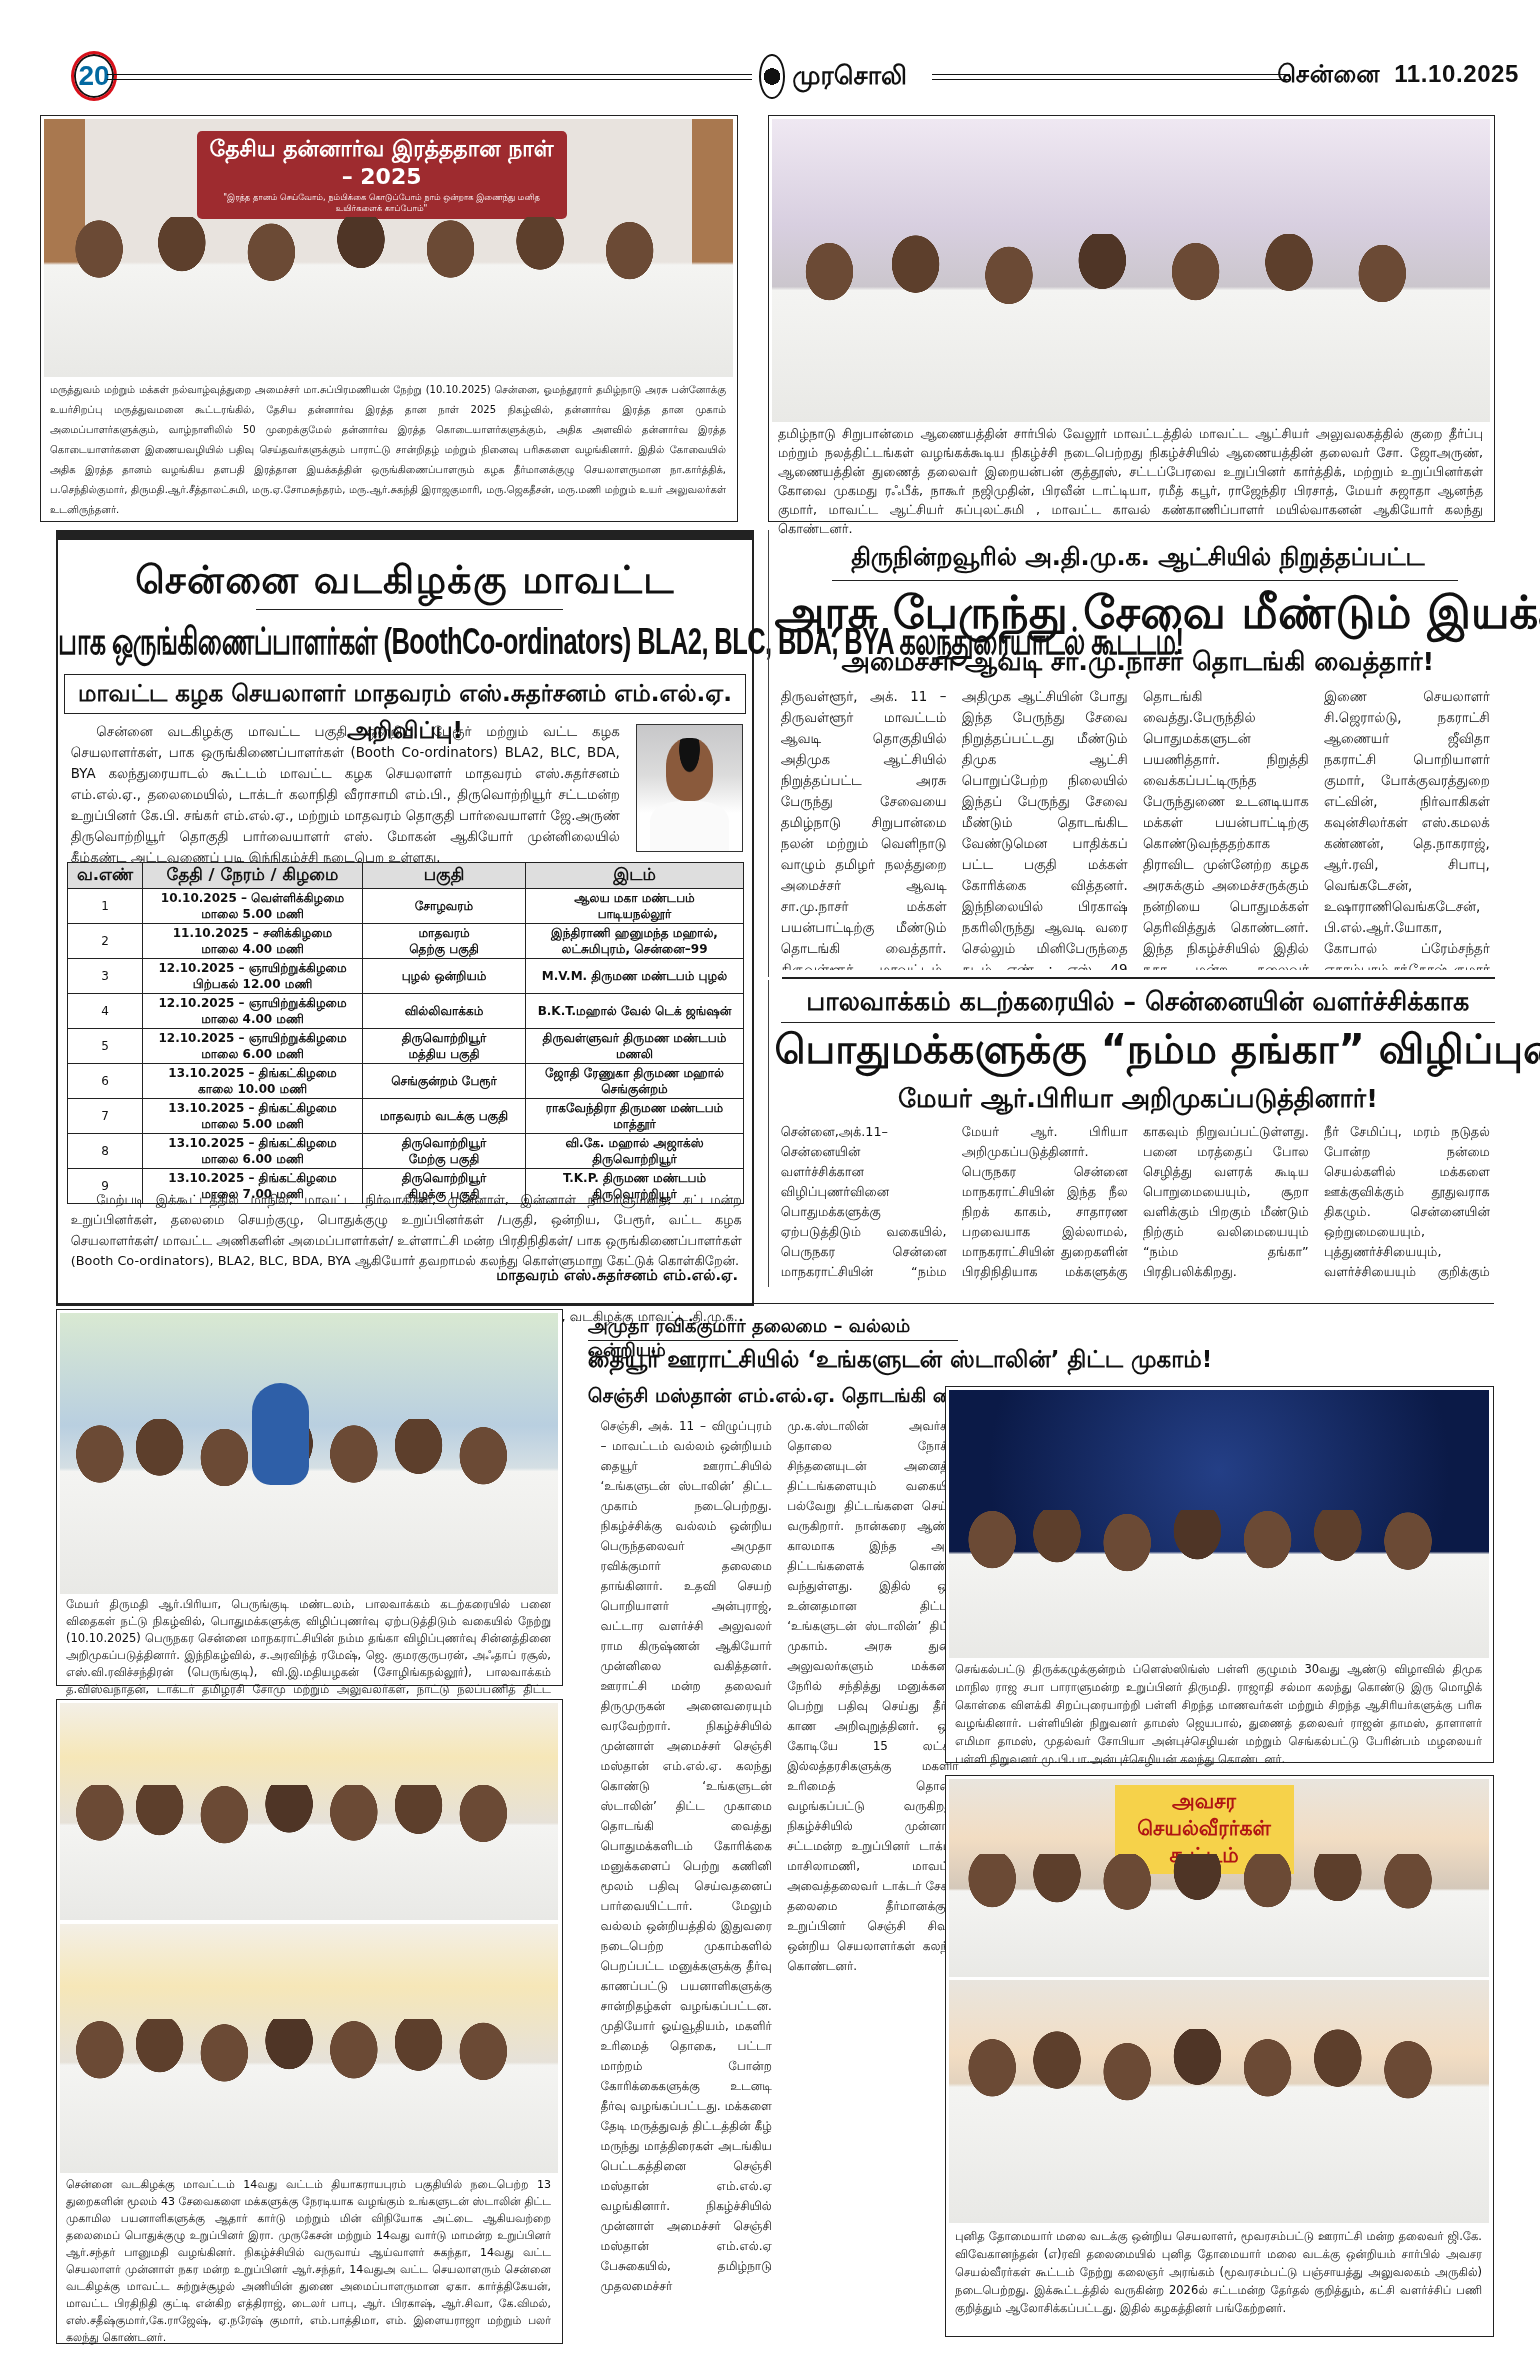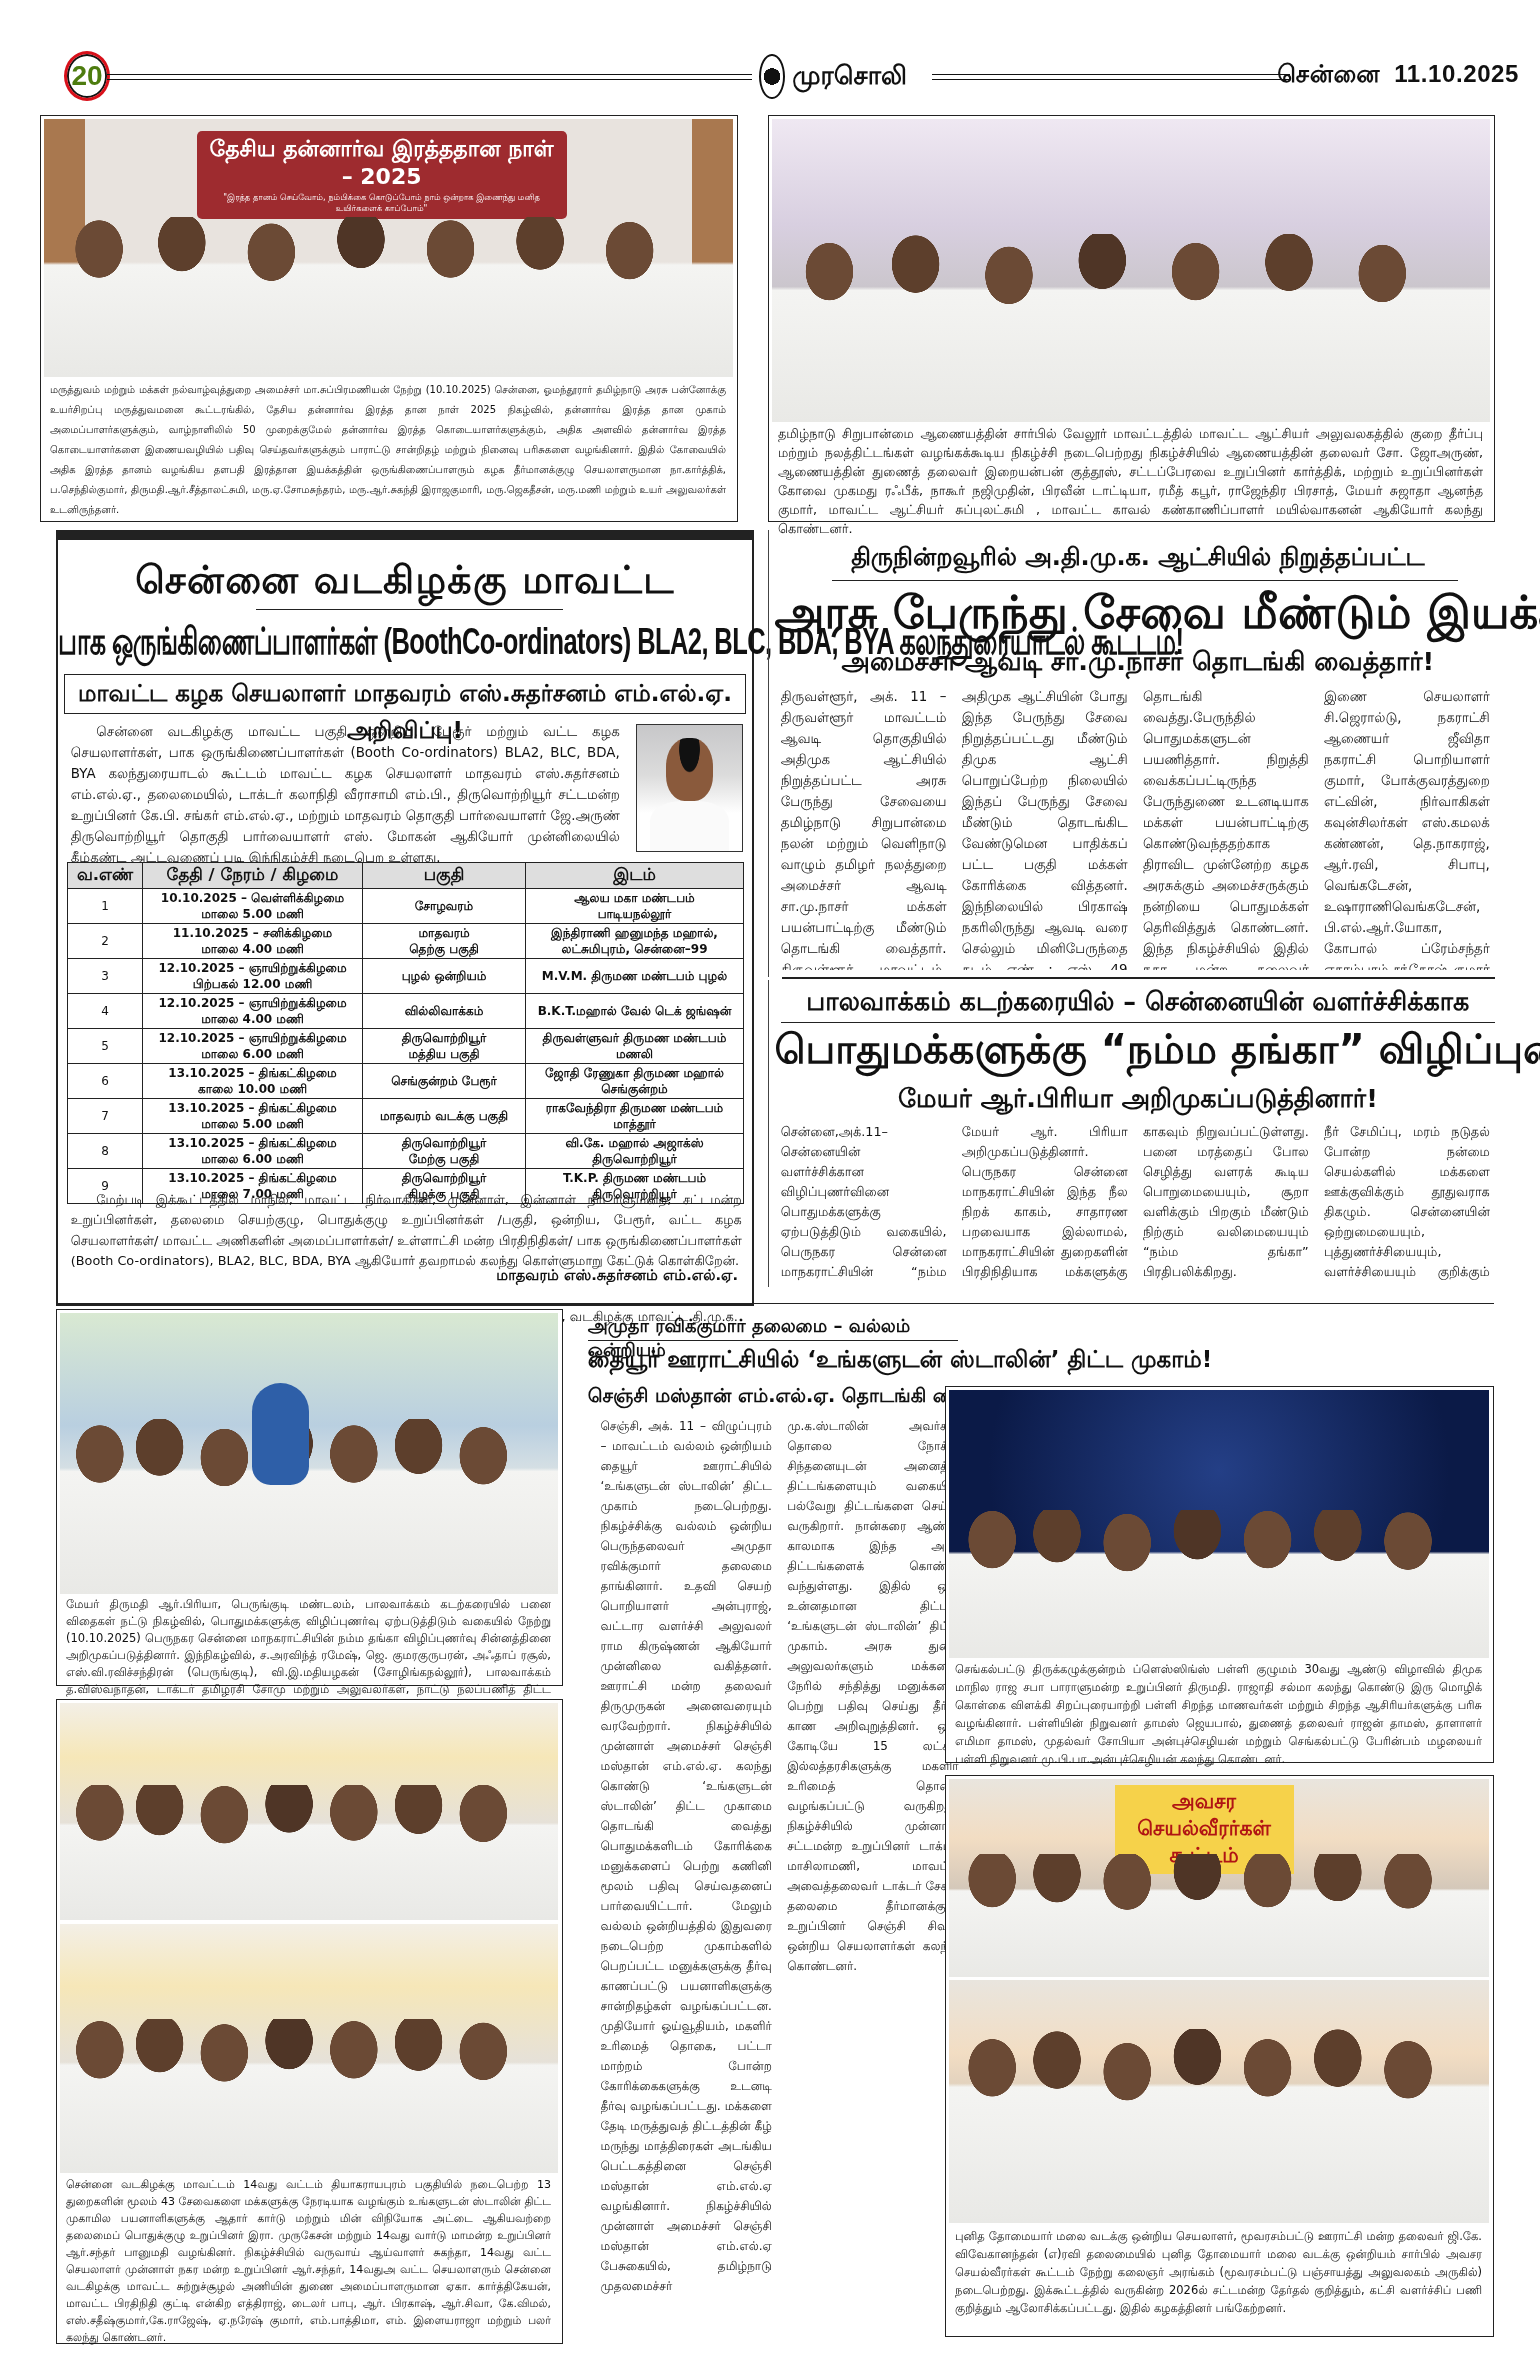--- a/index.html
+++ b/index.html
@@ -2,23 +2,23 @@
 <html style="font-size:10.2px"><head>
 <meta charset="utf-8">
 <style>
   * { box-sizing: border-box; margin: 0; padding: 0; }
   html, body { width: 1541px; height: 2377px; background: #fff; overflow: hidden; }
   body { font-family: "DejaVu Sans", "Liberation Sans", sans-serif; color: #111; position: relative; }
   .abs { position: absolute; }
 
   
   .masthead { left: 57px; top: 51px; width: 1462px; height: 51px; }
-  .page-num { position: absolute; left: 7px; top: 0; width: 46px; height: 50px; border-radius: 50%;
+  .page-num { position: absolute; left: 14px; top: 0; width: 46px; height: 50px; border-radius: 50%;
     border: 3.2px solid #d8101a; background: #fff; display:flex; align-items:center; justify-content:center;
-    font: bold 28px "Liberation Sans", sans-serif; color: #4d7c0f; box-shadow: inset 0 0 0 1.9px #111; text-align: right; }
+    font: bold 28px "Liberation Sans", sans-serif; color: #0369a1; box-shadow: inset 0 0 0 1.9px #111; text-align: right; }
   .rule { position: absolute; height: 6.4px; top: 23px; border-top: 1.9px solid #111; border-bottom: 1.9px solid #111; }
   .rule.r1 { left: 50px; width: 645px; }
   .rule.r2 { left: 875px; width: 358px; }
   .logo { position: absolute; left: 702px; top: 2.6px; display:flex; align-items:center; gap: 7.7px; }
   .logo-emblem { width: 25.5px; height: 45px; border: 2.6px solid #111; border-radius: 50%; background: radial-gradient(circle at 50% 50%, #111 35%, #fff 36%); }
   .logo-text { font: bold 25.5px "DejaVu Sans", sans-serif; }
   .date { position: absolute; right: 0; top: 9px; font: bold 24px "Liberation Sans", sans-serif; letter-spacing: 0.6px; }
   .date span + span { margin-left: 14px; }
 
   

